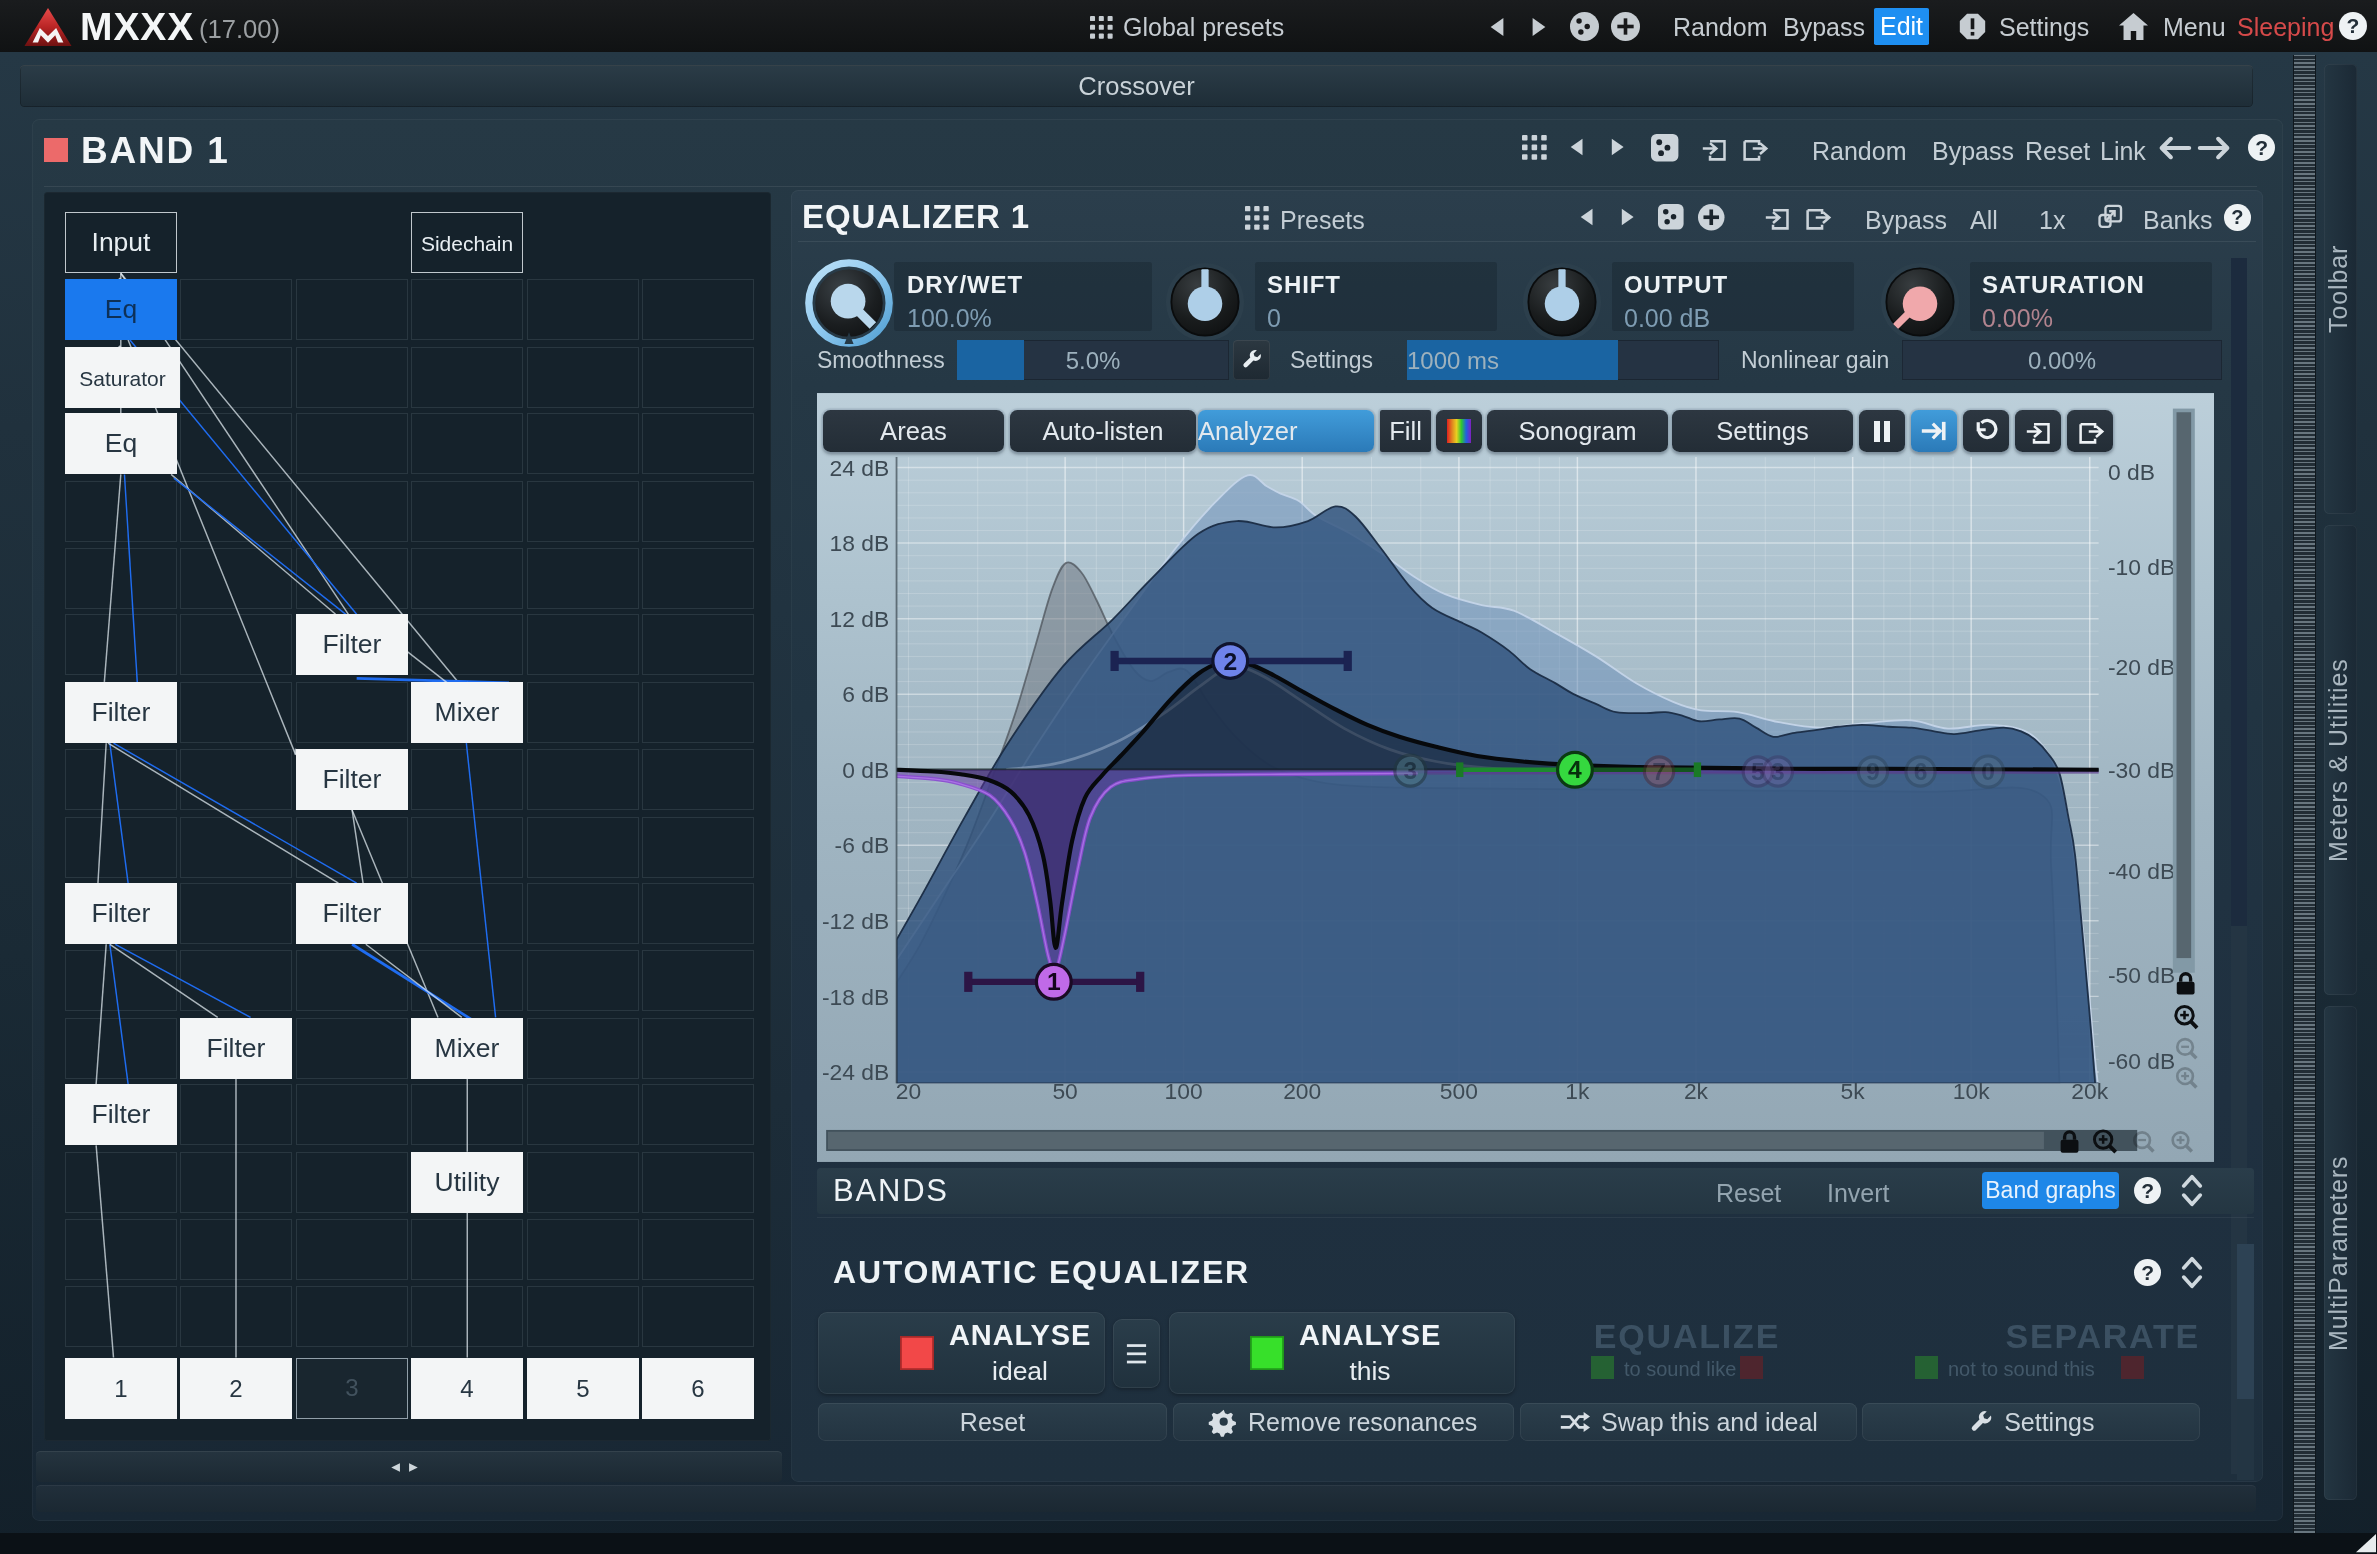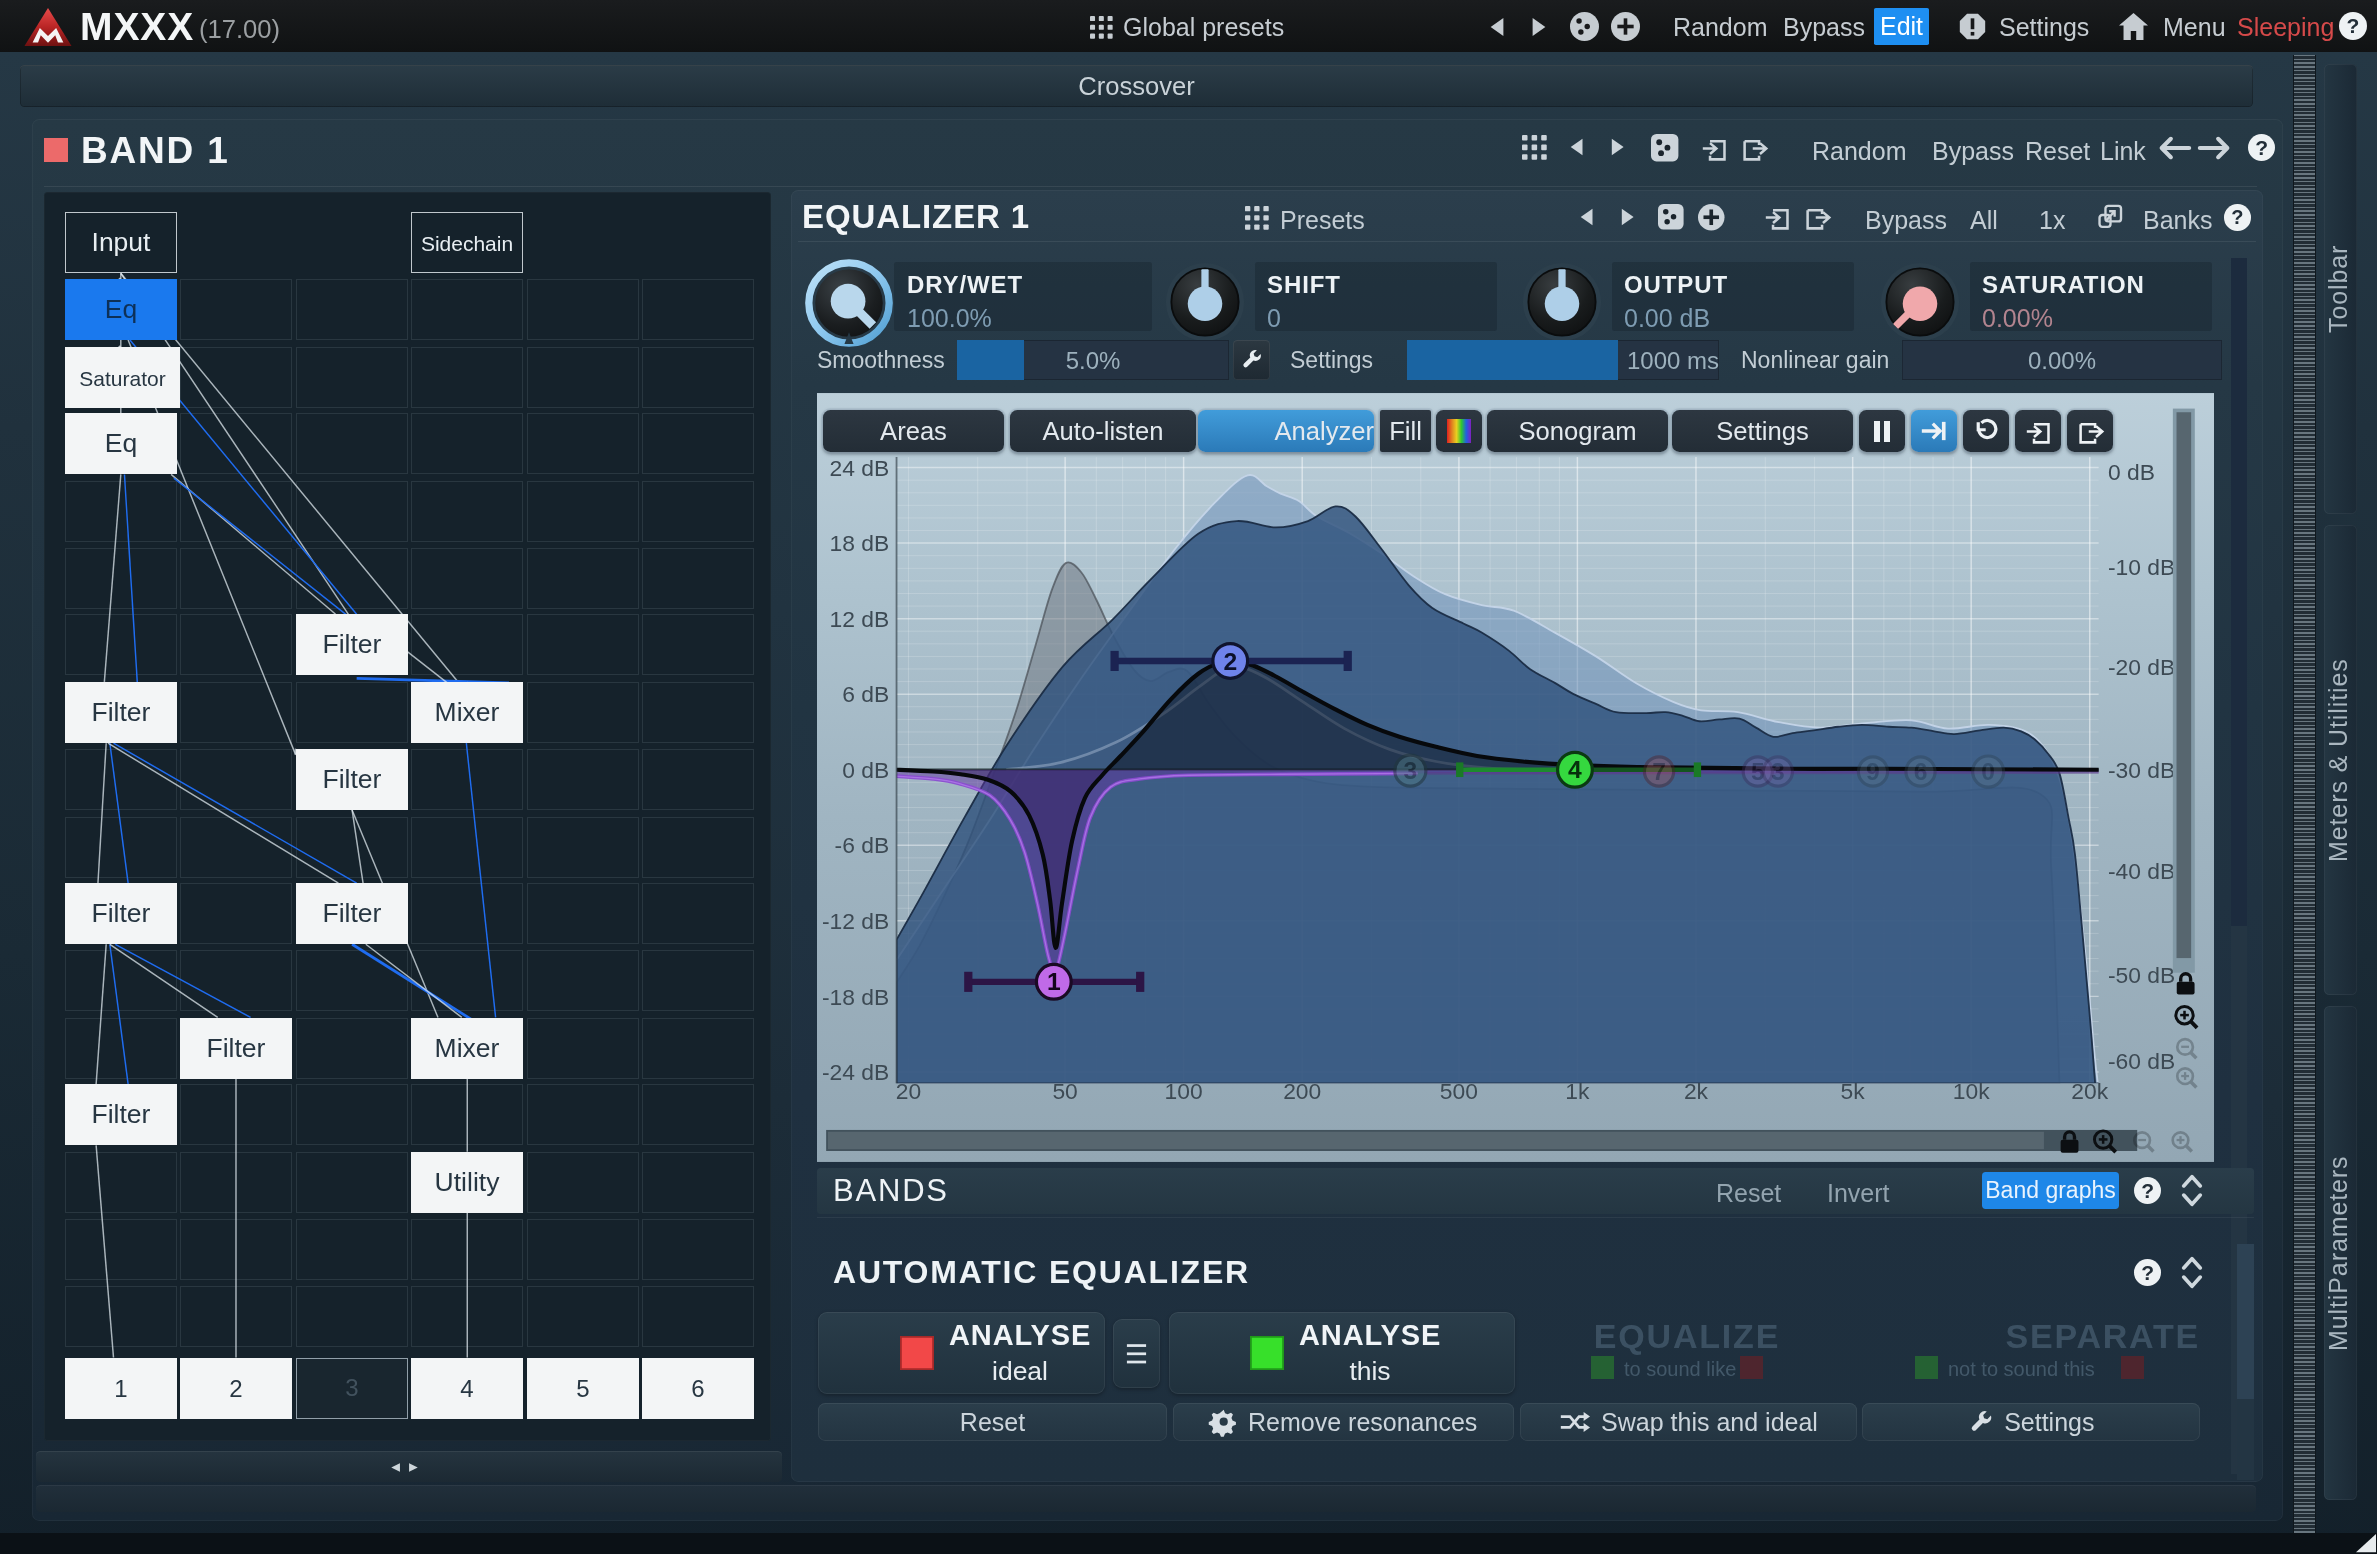--- a/index.html
+++ b/index.html
@@ -419,21 +419,21 @@
 <div class="a" style="left:957px;top:340px;width:272px;height:40px;background:#253343;box-shadow:inset 0 0 0 0.9px rgba(0,0,0,.25)"></div>
 <div class="a" style="left:957px;top:340px;width:67px;height:40px;background:#1a64a2"></div>
 <div class="a" style="left:957px;top:347px;width:272px;font-size:24px;color:#9db1bd;text-align:center">5.0%</div>
 <div class="a" style="left:1233px;top:340px;width:37px;height:40px;background:linear-gradient(#2c3841,#1e2932);border-radius:4.6px;box-shadow:inset 0 0 0 0.9px rgba(255,255,255,.08)"></div>
 <svg class="a" style="left:1240px;top:348px" width="23" height="23" viewBox="0 0 24 24">
     <path d="M21.5 6.2 a5.6 5.6 0 0 1 -7.5 6.9 L7.5 19.6 a2.3 2.3 0 0 1 -3.3 -3.3 L10.7 9.8 a5.6 5.6 0 0 1 6.9 -7.5 L14.2 5.7 l0.9 3 3 0.9 Z" fill="#e8eef2"></path>
   </svg>
 <div class="a" style="left:1290px;top:347px;font-size:23px;color:#c2cdd4">Settings</div>
 <div class="a" style="left:1407px;top:340px;width:312px;height:40px;background:#253343;box-shadow:inset 0 0 0 0.9px rgba(0,0,0,.25)"></div>
 <div class="a" style="left:1407px;top:340px;width:211px;height:40px;background:#1a64a2"></div>
-<div class="a" style="left:1407px;top:347px;width:312px;font-size:24px;color:#9db1bd;text-align:right">1000 ms</div>
+<div class="a" style="left:1407px;top:347px;width:312px;font-size:24px;color:#9db1bd;text-align:left">1000 ms</div>
 <div class="a" style="left:1741px;top:347px;font-size:23px;color:#c2cdd4">Nonlinear gain</div>
 <div class="a" style="left:1902px;top:340px;width:320px;height:40px;background:#253343;box-shadow:inset 0 0 0 0.9px rgba(0,0,0,.25)"></div>
 <div class="a" style="left:1902px;top:347px;width:320px;font-size:24px;color:#9db1bd;text-align:center">0.00%</div>
 <div class="a" style="left:2231px;top:258px;width:15.5px;height:1216px;background:#243543"></div>
 <div class="a" style="left:2231px;top:258px;width:15.5px;height:668px;background:#1c2b3e"></div>
 <svg class="a" style="left:817px;top:393px" width="1397" height="769" viewBox="0 0 1528 841">
     <defs>
 <linearGradient id="gbg" x1="0" y1="0" x2="0" y2="1">
 <stop offset="0" stop-color="#bccfda"></stop>
         <stop offset="0.25" stop-color="#aec3cf"></stop>
@@ -655,21 +655,21 @@
     </g>
     <g opacity="0.25" transform="translate(1479,805) scale(1.125)">
       <circle cx="11" cy="10.8" r="7.6" fill="none" stroke="#0c0f12" stroke-width="2.6"></circle>
 <line x1="16.5" y1="16.3" x2="22" y2="21.8" stroke="#0c0f12" stroke-width="3.4"></line>
       <rect x="7.2" y="9.6" width="7.6" height="2.2" fill="#0c0f12"></rect>
       <rect x="9.9" y="6.9" width="2.2" height="7.6" fill="#0c0f12"></rect>
     </g>
   </svg>
 <div class="a" style="left:823px;top:410px;width:181px;height:42px;border-radius:7.3px;background:linear-gradient(#2d3741,#232d36);box-shadow:0 0 0 1.8px rgba(150,170,185,.35), 0 1.8px 3.7px rgba(20,30,40,.5);color:#e3e9ee;font-size:25.6px;text-align:center;line-height:42px">Areas</div>
 <div class="a" style="left:1010px;top:410px;width:186px;height:42px;border-radius:7.3px;background:linear-gradient(#2d3741,#232d36);box-shadow:0 0 0 1.8px rgba(150,170,185,.35), 0 1.8px 3.7px rgba(20,30,40,.5);color:#e3e9ee;font-size:25.6px;text-align:center;line-height:42px">Auto-listen</div>
-<div class="a" style="left:1198px;top:410px;width:176px;height:42px;border-radius:7.3px;background:linear-gradient(#419cda,#2b7ab8);box-shadow:0 0 0 1.8px rgba(150,170,185,.35), 0 1.8px 3.7px rgba(20,30,40,.5);color:#e3e9ee;font-size:25.6px;text-align:right;line-height:42px">Analyzer</div>
+<div class="a" style="left:1198px;top:410px;width:176px;height:42px;border-radius:7.3px;background:linear-gradient(#419cda,#2b7ab8);box-shadow:0 0 0 1.8px rgba(150,170,185,.35), 0 1.8px 3.7px rgba(20,30,40,.5);color:#e3e9ee;font-size:25.6px;text-align:left;line-height:42px">Analyzer</div>
 <div class="a" style="left:1380px;top:410px;width:51px;height:42px;border-radius:2px;background:linear-gradient(#2d3741,#232d36);box-shadow:0 0 0 1.8px rgba(150,170,185,.35), 0 1.8px 3.7px rgba(20,30,40,.5);color:#e3e9ee;font-size:25.6px;text-align:center;line-height:42px">Fill</div>
 <div class="a" style="left:1436px;top:410px;width:46px;height:42px;border-radius:7.3px;background:linear-gradient(#2d3741,#232d36);box-shadow:0 0 0 1.8px rgba(150,170,185,.35), 0 1.8px 3.7px rgba(20,30,40,.5);color:#e3e9ee;font-size:25.6px;text-align:center;line-height:42px"></div>
 <div class="a" style="left:1447px;top:419px;width:24px;height:24px;background:linear-gradient(90deg,#e02020,#e08020,#e8d020,#30c830,#2060e0,#8020c0)"></div>
 <div class="a" style="left:1487px;top:410px;width:181px;height:42px;border-radius:7.3px;background:linear-gradient(#2d3741,#232d36);box-shadow:0 0 0 1.8px rgba(150,170,185,.35), 0 1.8px 3.7px rgba(20,30,40,.5);color:#e3e9ee;font-size:25.6px;text-align:center;line-height:42px">Sonogram</div>
 <div class="a" style="left:1672px;top:410px;width:181px;height:42px;border-radius:7.3px;background:linear-gradient(#2d3741,#232d36);box-shadow:0 0 0 1.8px rgba(150,170,185,.35), 0 1.8px 3.7px rgba(20,30,40,.5);color:#e3e9ee;font-size:25.6px;text-align:center;line-height:42px">Settings</div>
 <div class="a" style="left:1859px;top:410px;width:46px;height:42px;border-radius:7.3px;background:linear-gradient(#2d3741,#232d36);box-shadow:0 0 0 1.8px rgba(150,170,185,.35), 0 1.8px 3.7px rgba(20,30,40,.5);color:#e3e9ee;font-size:25.6px;text-align:center;line-height:42px"></div>
 <div class="a" style="left:1874px;top:421px;width:6.4px;height:21px;background:#eef2f5"></div>
 <div class="a" style="left:1884px;top:421px;width:6.4px;height:21px;background:#eef2f5"></div>
 <div class="a" style="left:1911px;top:410px;width:46px;height:42px;border-radius:7.3px;background:linear-gradient(#419cda,#2b7ab8);box-shadow:0 0 0 1.8px rgba(150,170,185,.35), 0 1.8px 3.7px rgba(20,30,40,.5);color:#e3e9ee;font-size:25.6px;text-align:center;line-height:42px"></div>
 <svg class="a" style="left:1920px;top:419px" width="27.4" height="24" viewBox="0 0 30 26">

